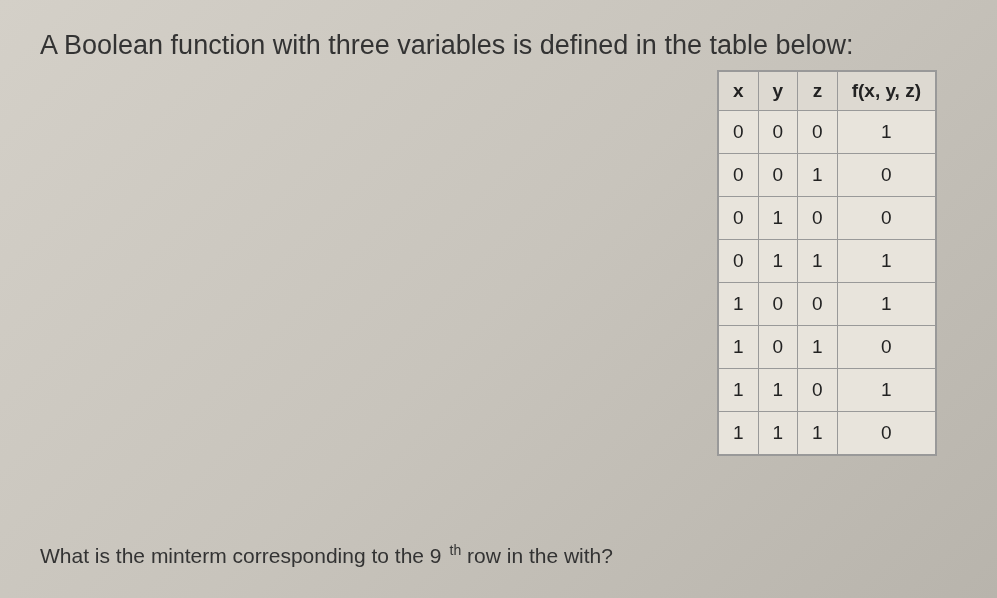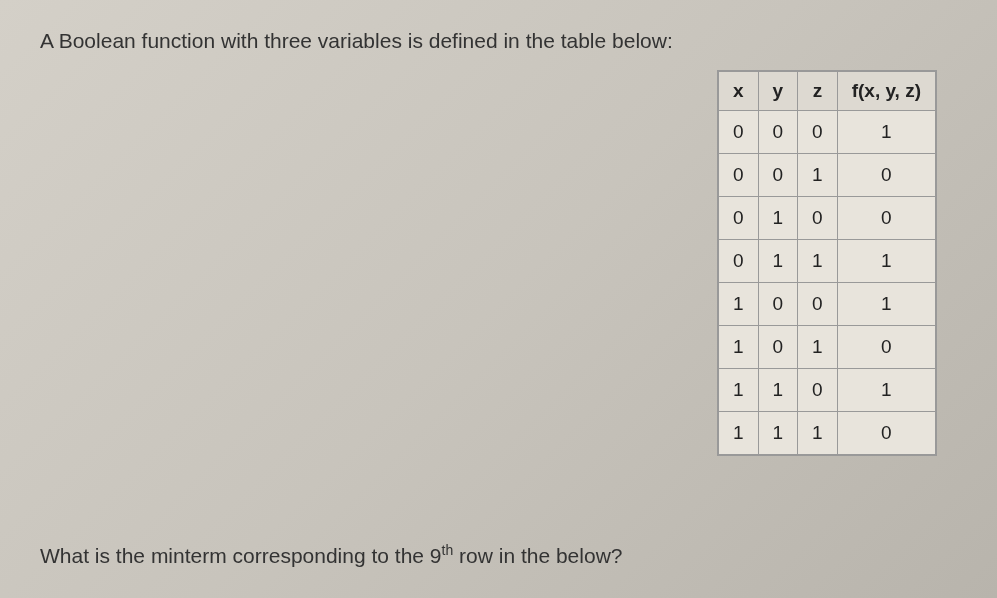--- a/index.html
+++ b/index.html
@@ -10,21 +10,21 @@
     body {
       width: 997px;
       height: 598px;
       background: linear-gradient(135deg, #d4d0c8 0%, #c8c4bc 50%, #b8b4ac 100%);
       font-family: Arial, Helvetica, sans-serif;
       color: #2a2a2a;
       position: relative;
       padding: 25px 40px;
     }
     .intro-text {
-      font-size: 21px;
+      font-size: 27px;
       color: #333;
       margin-bottom: 20px;
       line-height: 1.5;
     }
     .truth-table {
       position: absolute;
       right: 60px;
       top: 70px;
       border-collapse: collapse;
       background: #e8e4dc;
@@ -51,20 +51,21 @@
     }
     .question-text {
       position: absolute;
       bottom: 30px;
       left: 40px;
       font-size: 21px;
       color: #333;
     }
     sup {
       font-size: 14px;
+      margin-left: 8px;
     }
   </style>
 </head>
 <body>
 
 <p class="intro-text">A Boolean function with three variables is defined in the table below:</p>
 
 <table class="truth-table">
   <thead>
     <tr>
@@ -120,14 +121,14 @@
     <tr>
       <td>1</td>
       <td>1</td>
       <td>1</td>
       <td>0</td>
     </tr>
   </tbody>
 </table>
 
 <p class="question-text">
-  <span>What is the minterm corresponding to the 9</span><sup>th</sup><span> row in the below?</span>
+  <span>What is the minterm corresponding to the 9</span><sup>th</sup><span> row in the with?</span>
 </p>
 
 </body></html>

